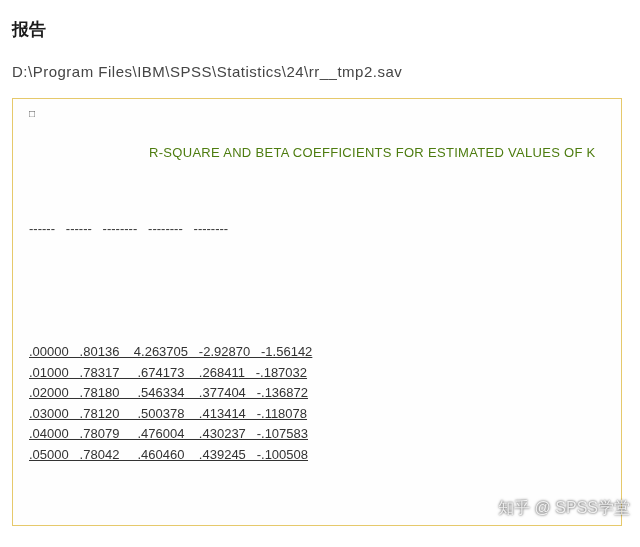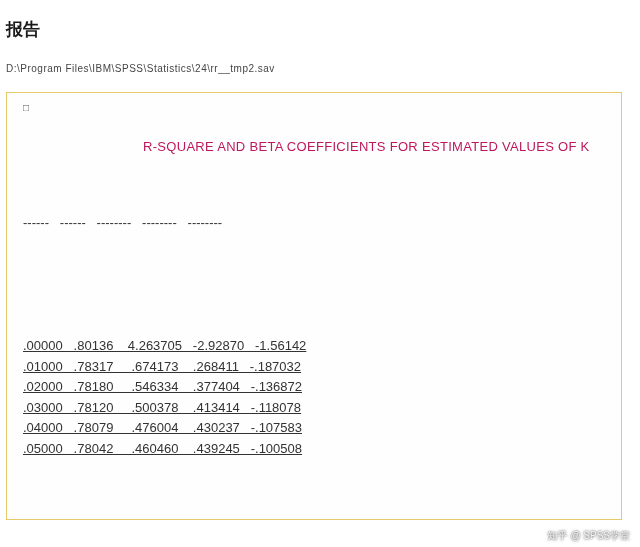--- a/index.html
+++ b/index.html
@@ -4,73 +4,73 @@
 <style>
   body {
     margin: 0;
     padding: 0;
     font-family: "Microsoft YaHei", Arial, sans-serif;
     background: #ffffff;
     width: 640px;
     overflow: hidden;
   }
   .page {
-    padding: 18px 18px 0 6px;
+    padding: 18px 18px 0 12px;
     box-sizing: border-box;
   }
   .title {
     font-weight: bold;
     color: #1a1a1a;
     font-size: 17px;
     margin-bottom: 22px;
   }
   .path {
     color: #454545;
-    font-size: 10px;
+    font-size: 15px;
     margin-bottom: 18px;
     letter-spacing: 0.5px;
   }
   .output-box {
     border: 1px solid #e6c96b;
     background: #fefefe;
     padding: 10px 12px 0 16px;
     box-sizing: border-box;
     height: 428px;
     overflow: hidden;
     position: relative;
   }
   .marker {
     font-size: 10px;
     line-height: 1;
     color: #555;
   }
   .report-heading {
     font-family: "Arial", "Helvetica", sans-serif;
     font-size: 13px;
-    color: #be185d;
+    color: #4d7c0f;
     margin: 26px 0 18px 0;
     padding-left: 120px;
     white-space: nowrap;
     letter-spacing: 0.3px;
   }
   .data-block {
     font-family: "Arial", "Helvetica", sans-serif;
     font-size: 13px;
     line-height: 20.5px;
     color: #333;
     white-space: pre;
   }
   .col-headers span { display: inline-block; }
   .dash-row { letter-spacing: 0px; }
   .data-row { letter-spacing: 0px; text-decoration: underline; }
   .watermark {
     position: fixed;
     right: 10px;
-    bottom: 4px;
-    font-size: 10px;
+    bottom: 28px;
+    font-size: 16px;
     color: rgba(255,255,255,0.85);
     text-shadow: 0 0 3px rgba(0,0,0,0.5), 0 0 2px rgba(0,0,0,0.5);
     font-family: Arial, sans-serif;
     pointer-events: none;
   }
 </style>
 </head>
 <body>
 
 <div class="page">

